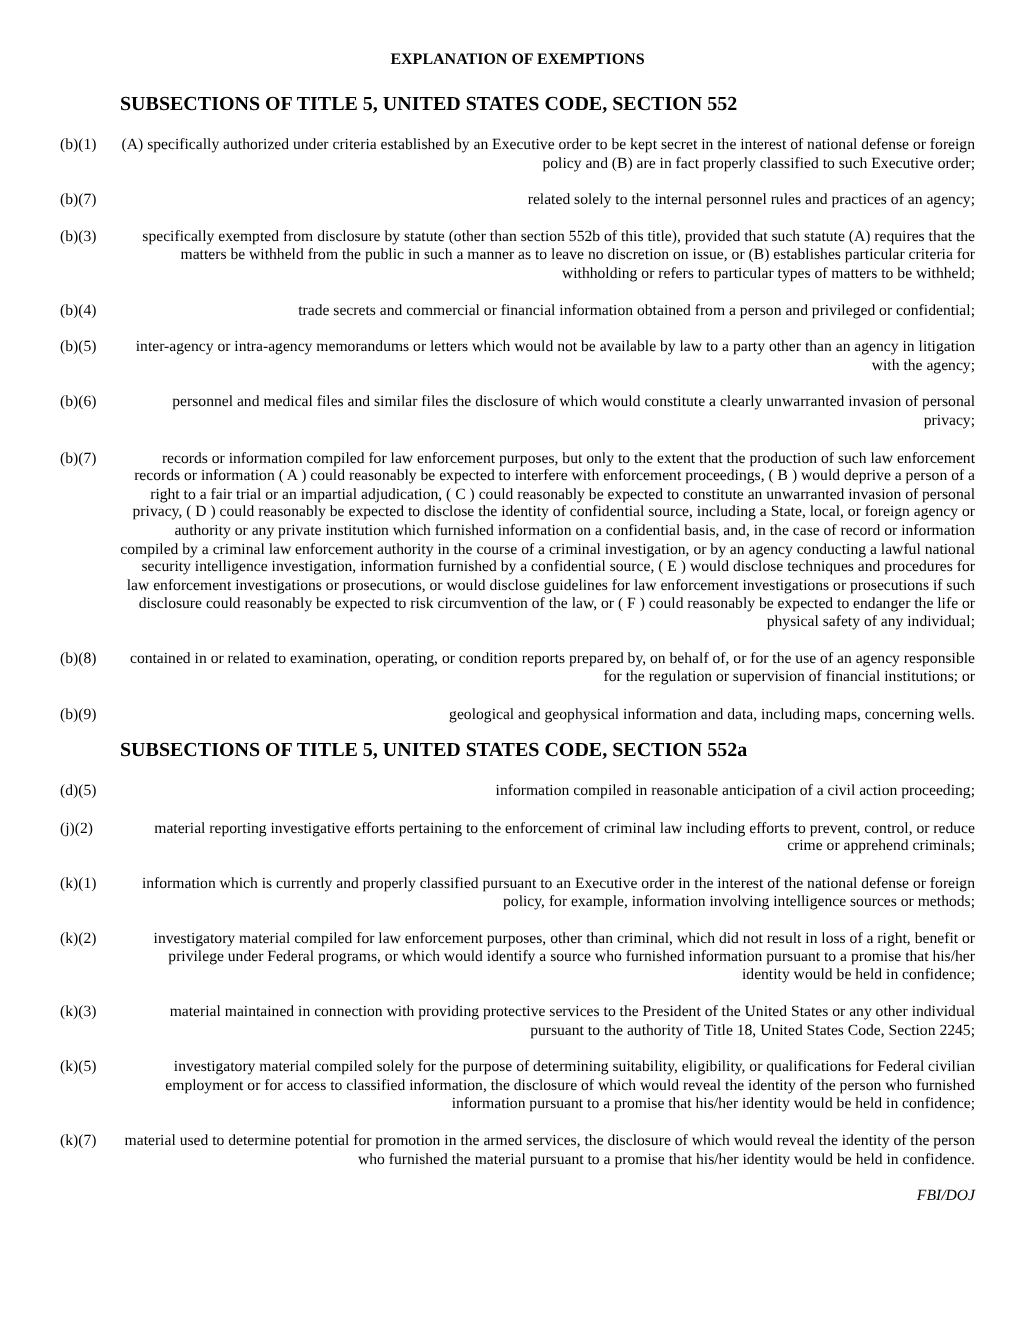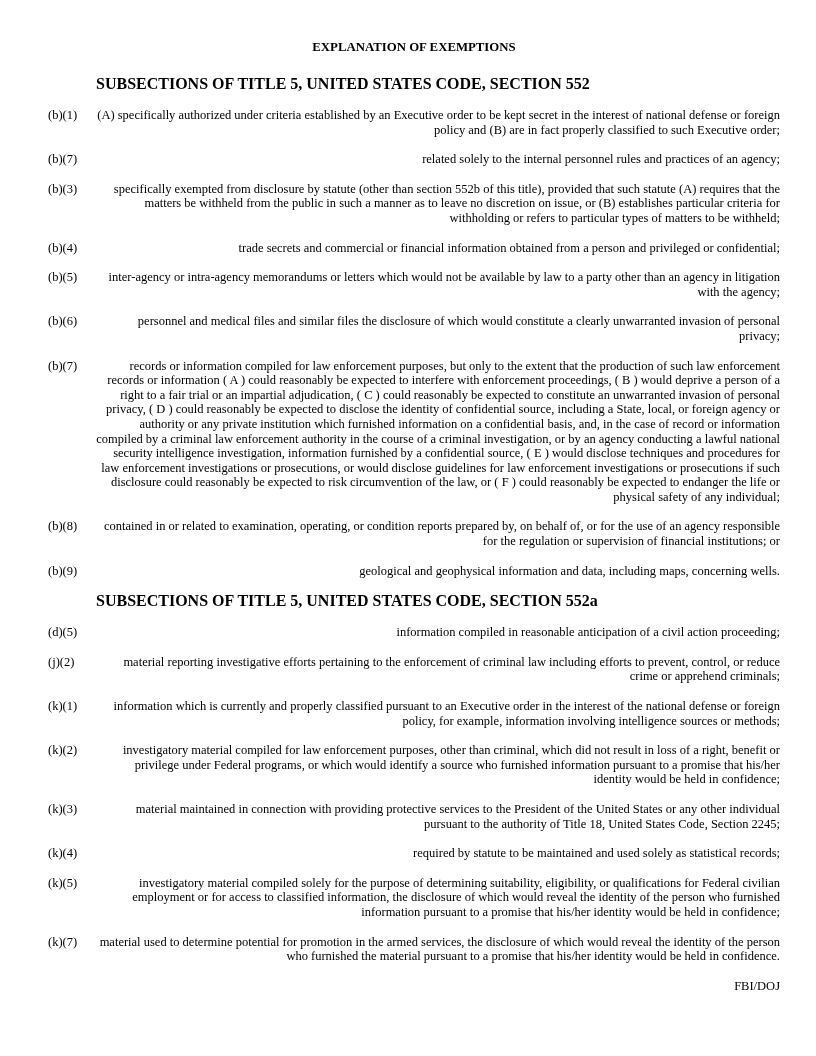--- a/index.html
+++ b/index.html
@@ -45,20 +45,21 @@
     white-space: nowrap;
   }
   .item .text {
     text-align: right;
   }
   .footer {
     text-align: right;
     font-size: 12.5px;
     line-height: 15px;
     margin-top: 1px;
+    font-style: italic;
   }
 </style>
 </head>
 <body>
 
 <div class="page">
 
   <div class="doc-title">EXPLANATION OF EXEMPTIONS</div>
 
   <div class="section-heading">SUBSECTIONS OF TITLE 5, UNITED STATES CODE, SECTION 552</div>
@@ -128,24 +129,20 @@
   <div class="item">
     <span class="label">(k)(2)</span>
     <span class="text">investigatory material compiled for law enforcement purposes, other than criminal, which did not result in loss of a right, benefit or privilege under Federal programs, or which would identify a source who furnished information pursuant to a promise that his/her identity would be held in confidence;</span>
   </div>
 
   <div class="item">
     <span class="label">(k)(3)</span>
     <span class="text">material maintained in connection with providing protective services to the President of the United States or any other individual pursuant to the authority of Title 18, United States Code, Section 2245;</span>
   </div>
 
-  <div class="item">
-    <span class="label">(k)(4)</span>
-    <span class="text">required by statute to be maintained and used solely as statistical records;</span>
-  </div>
 
   <div class="item">
     <span class="label">(k)(5)</span>
     <span class="text">investigatory material compiled solely for the purpose of determining suitability, eligibility, or qualifications for Federal civilian employment or for access to classified information, the disclosure of which would reveal the identity of the person who furnished information pursuant to a promise that his/her identity would be held in confidence;</span>
   </div>
 
 
   <div class="item">
     <span class="label">(k)(7)</span>
     <span class="text">material used to determine potential for promotion in the armed services, the disclosure of which would reveal the identity of the person who furnished the material pursuant to a promise that his/her identity would be held in confidence.</span>

